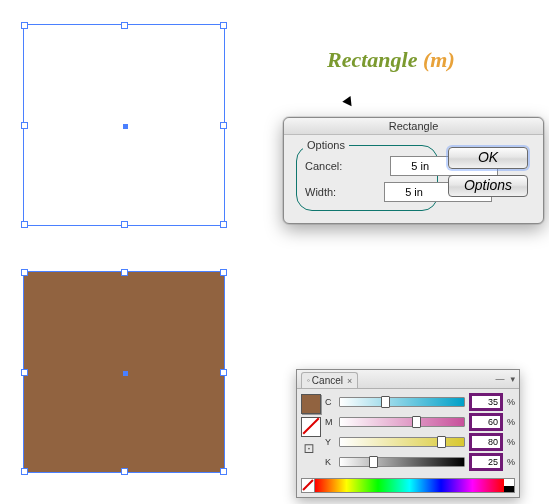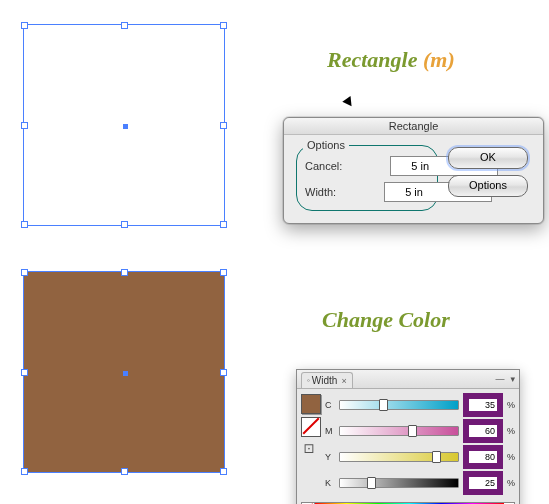--- a/index.html
+++ b/index.html
@@ -12,21 +12,21 @@
 .orange { color:#e8a23a; }
 .dialog { position:absolute; background:#ececec; border:1px solid #8a8a8a; border-radius:6px; box-shadow:0 6px 18px rgba(0,0,0,0.35),0 0 0 1px rgba(0,0,0,0.1); }
 .dialog .titlebar { text-align:center; font-size:11px; color:#333; padding:2px 0; border-bottom:1px solid #bcbcbc; background:linear-gradient(#f5f5f5,#dcdcdc); border-radius:6px 6px 0 0; }
 .dialog .body { display:flex; padding:10px 12px 12px 12px; gap:10px; }
 .fieldset { border:1px solid #0f766e; border-radius:16px; padding:10px 8px 8px 8px; position:relative; width:124px; }
 .fieldset .legend { position:absolute; top:-7px; left:6px; background:#ececec; padding:0 4px; font-size:11px; color:#333; }
 .fieldrow { display:flex; align-items:center; margin-bottom:6px; }
 .fieldrow label { width:44px; text-align:right; margin-right:4px; color:#333; }
 .fieldrow input { width:66px; height:16px; font-size:11px; padding:1px 20px; border:1px solid #888; background:#fff;margin-left:44px; }
 .btncol { display:flex; flex-direction:column; gap:6px; padding-top:2px; }
-.aqua-btn { width:78px; height:20px; border:1px solid #6b6b6b; border-radius:10px; background:linear-gradient(#fdfdfd 0%,#e6e6e6 45%,#d8d8d8 55%,#f2f2f2 100%); font-size:11px; text-align:center; line-height:18px; color:#000; cursor:pointer; position:relative; }
+.aqua-btn { width:78px; height:20px; border:1px solid #6b6b6b; border-radius:4px; background:linear-gradient(#fdfdfd 0%,#e6e6e6 45%,#d8d8d8 55%,#f2f2f2 100%); font-size:14px; text-align:center; line-height:18px; color:#000; cursor:pointer; position:relative;font-style:italic; }
 .aqua-btn.def { box-shadow:0 0 0 2px rgba(100,150,255,0.4); }
 .cursor { position:absolute; width:0; height:0; border-left:5px solid transparent; border-right:5px solid transparent; border-top:9px solid #000; transform:rotate(-35deg); pointer-events:none; }
 .brown { background:#916340; }
 .color-panel { position:absolute; width:222px; background:#e8e8e8; border:1px solid #8a8a8a; box-shadow:0 4px 12px rgba(0,0,0,0.3); }
 .color-panel .tabbar { height:18px; border-bottom:1px solid #b0b0b0; display:flex; align-items:center; padding:0 4px; background:linear-gradient(#f2f2f2,#dedede); justify-content:space-between; }
 .tab { display:flex; align-items:center; gap:2px; font-size:10px; color:#333; padding:2px 5px; border:1px solid #b0b0b0; border-bottom:none; background:#e8e8e8; border-radius:3px 3px 0 0; position:relative; top:1px; }
 .tab .close { font-size:8px; color:#555; }
 .tab .x { font-size:9px; color:#666; margin-left:2px; }
 .corner { display:flex; gap:6px; font-size:9px; color:#555; }
 .color-body { display:flex; padding:4px; gap:4px; }
@@ -34,21 +34,21 @@
 .swatch { width:18px; height:18px; border:1px solid #555; position:relative; }
 .swatch.fill { background:#916340; box-shadow:1px 1px 0 #999; }
 .swatch.none { background:#fff; }
 .swatch.none::after { content:''; position:absolute; left:-2px; top:7px; width:22px; height:2px; background:#d00; transform:rotate(-45deg); }
 .cube { width:16px; height:16px; margin-top:2px; font-size:12px; color:#555; text-align:center; }
 .sliders { flex:1; display:flex; flex-direction:column; gap:2px; }
 .srow { display:flex; align-items:center; gap:4px; }
 .srow .lab { width:10px; font-size:9px; color:#333; }
 .srow .track { flex:1; height:8px; border:1px solid #888; position:relative; border-radius:1px; }
 .srow .thumb { position:absolute; top:-2px; width:7px; height:10px; background:#fff; border:1px solid #555; border-radius:1px; }
-.srow .val { width:24px; height:12px; font-size:9px; padding:0 2px; border:6px solid #701a75; background:#fff; text-align:right; }
+.srow .val { width:24px; height:12px; font-size:9px; padding:0 2px; border:3px solid #701a75; background:#fff; text-align:right; }
 .srow .pct { font-size:9px; color:#333; }
 .spectrum { height:13px; margin:3px 4px 4px 4px; border:1px solid #888; display:flex; }
 .spectrum .left { width:12px; background:#fff; position:relative; border-right:1px solid #888; }
 .spectrum .left::after { content:''; position:absolute; left:-1px; top:5px; width:14px; height:2px; background:#d00; transform:rotate(-45deg); }
 .spectrum .mid { flex:1; background:linear-gradient(to right,#ff0000,#ffff00,#00ff00,#00ffff,#0000ff,#ff00ff,#ff0000); }
 .spectrum .right { width:10px; display:flex; flex-direction:column; }
 .spectrum .right div { flex:1; }
 .c-track { background:linear-gradient(to right,#fff,#00a0c8); }
 .m-track { background:linear-gradient(to right,#fff,#c8509b); }
 .y-track { background:linear-gradient(to right,#fff,#d8c830); }
@@ -103,27 +103,26 @@
       <div class="handle" style="left:97px;top:-3px"></div>
       <div class="handle" style="right:-3px;top:-3px"></div>
     <div class="handle" style="left:-3px;top:97px"></div>
       <div class="handle c" style="left:99px;top:99px"></div>
       <div class="handle" style="right:-3px;top:97px"></div>
     <div class="handle" style="left:-3px;bottom:-3px"></div>
       <div class="handle" style="left:97px;bottom:-3px"></div>
       <div class="handle" style="right:-3px;bottom:-3px"></div>
   </div>
 
-  <div class="heading green" style="position:absolute; left:322px; top:307px;">Change Color</div>
 
   <div class="color-panel" style="left:296px; top:369px;">
     <div class="tabbar">
       <div class="tab">
         <span class="close">◦</span>
-        <span>Width</span>
+        <span>Cancel</span>
         <span class="x">×</span>
       </div>
       <div class="corner">
         <span>—</span>
         <span>▾</span>
       </div>
     </div>
     <div class="color-body">
       <div class="swatches">
         <div class="swatch fill"></div>

